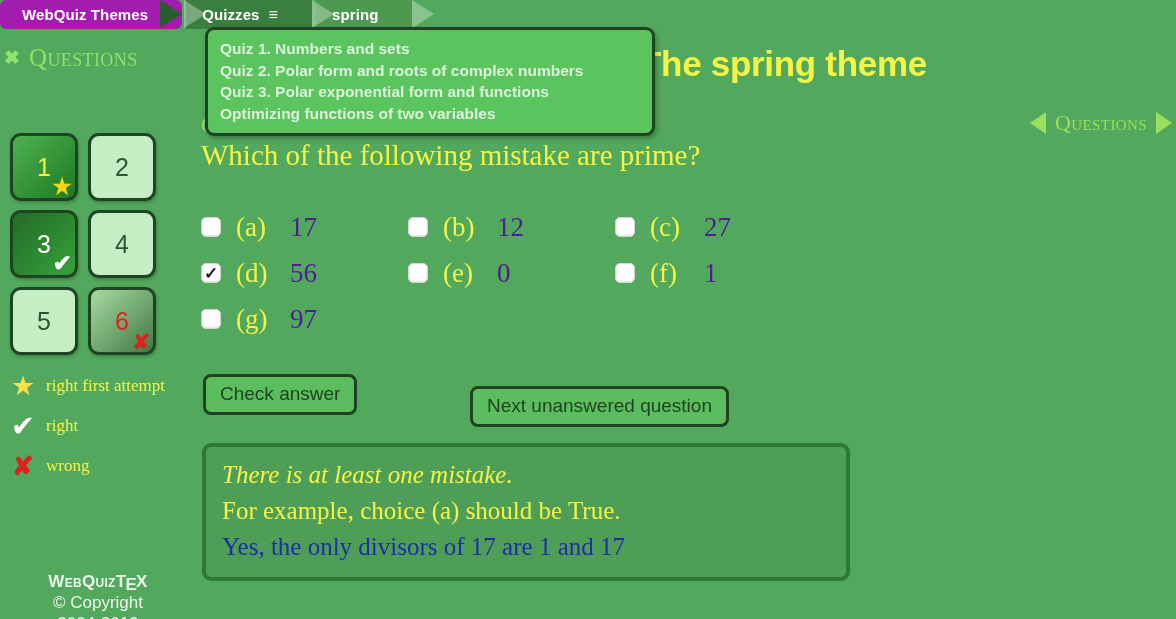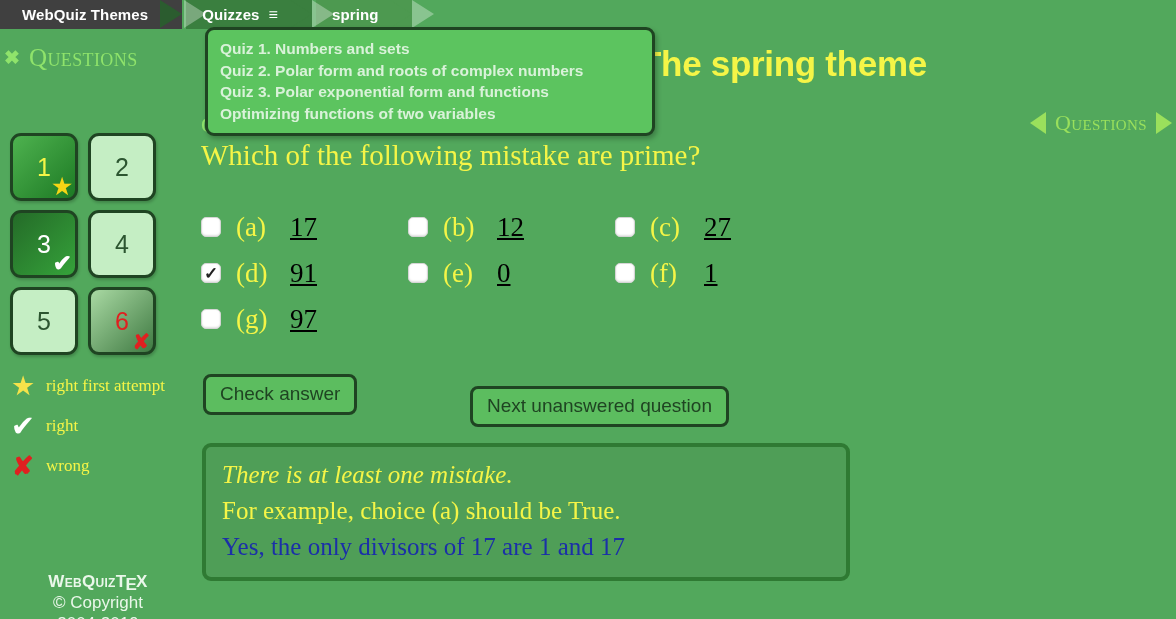--- a/index.html
+++ b/index.html
@@ -40,21 +40,21 @@
   .crumb::after {
     content: "";
     position: absolute;
     right: -0px; top: 0;
     width: 0; height: 0;
     border-top: 14.5px solid transparent;
     border-bottom: 14.5px solid transparent;
     border-left: 22px solid var(--crumbcolor);
     z-index: 2;
   }
-  .crumb.c1 { --crumbcolor: #2b5c2f; background: #404040; padding-left: 22px;}
+  .crumb.c1 { --crumbcolor: #2b5c2f; background: #a21caf; padding-left: 22px; border-radius: 6px;}
   .crumb.c2 { --crumbcolor: #3a7f3f; background: #3a7f3f; margin-left: 4px; }
   .crumb.c3 { --crumbcolor: #4d9950; background: #4d9950; margin-left: 4px; }
   .crumb .arrow-outline {
     position: absolute; right: -22px; top: 0;
     width: 0; height: 0;
     border-top: 14.5px solid transparent;
     border-bottom: 14.5px solid transparent;
     border-left: 22px solid rgba(255,255,255,0.32);
     z-index: 1;
   }
@@ -276,23 +276,22 @@
   .choice-label {
     font-family: "Liberation Serif", serif;
     font-size: 27px;
     color: #f5f547;
     margin-left: 15px;
     width: 46px;
   }
   .choice-value {
     font-family: "Liberation Serif", serif;
     font-size: 27px;
-    color: #000000;
+    color: #4c1d95;
     margin-left: 8px;
-    text-decoration: underline;
   }
 
   #action-buttons {
     position: absolute; left: 7px; top: 345px;
     width: 640px;
   }
   .act-btn {
     position: absolute;
     background: #5cbd5f;
     border: 3px solid #1f4422;
@@ -470,21 +469,21 @@
           <span class="choice-label">(c)</span>
           <span class="choice-value">27</span>
         </div>
       </div>
       <div class="choice-row">
         <div class="choice">
           <span class="cbox checked">
               <span class="tick">✓</span>
             </span>
           <span class="choice-label">(d)</span>
-          <span class="choice-value">91</span>
+          <span class="choice-value">56</span>
         </div>
         <div class="choice">
           <span class="cbox"></span>
           <span class="choice-label">(e)</span>
           <span class="choice-value">0</span>
         </div>
         <div class="choice">
           <span class="cbox"></span>
           <span class="choice-label">(f)</span>
           <span class="choice-value">1</span>

